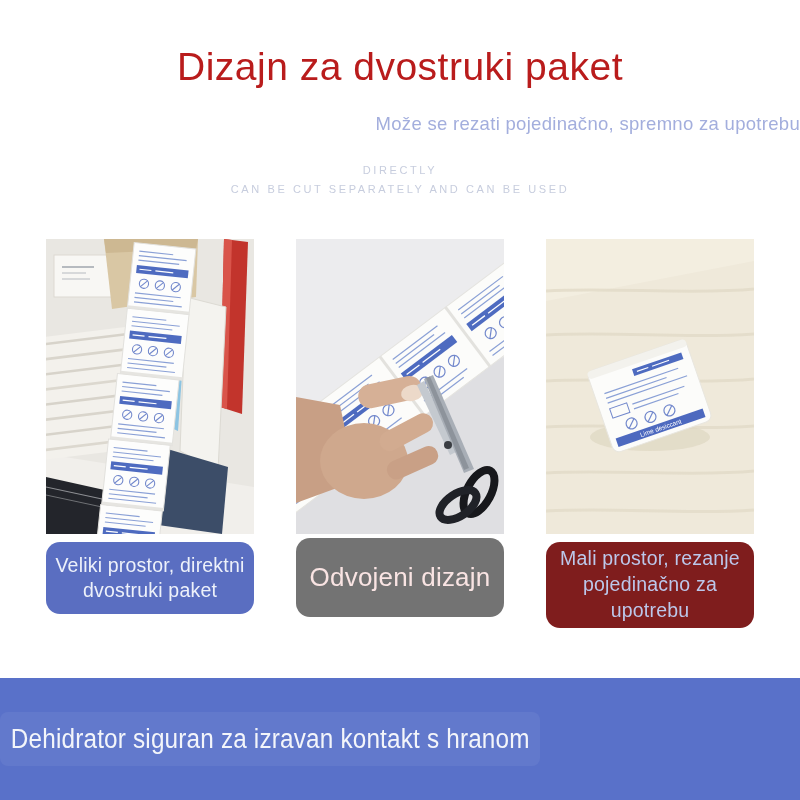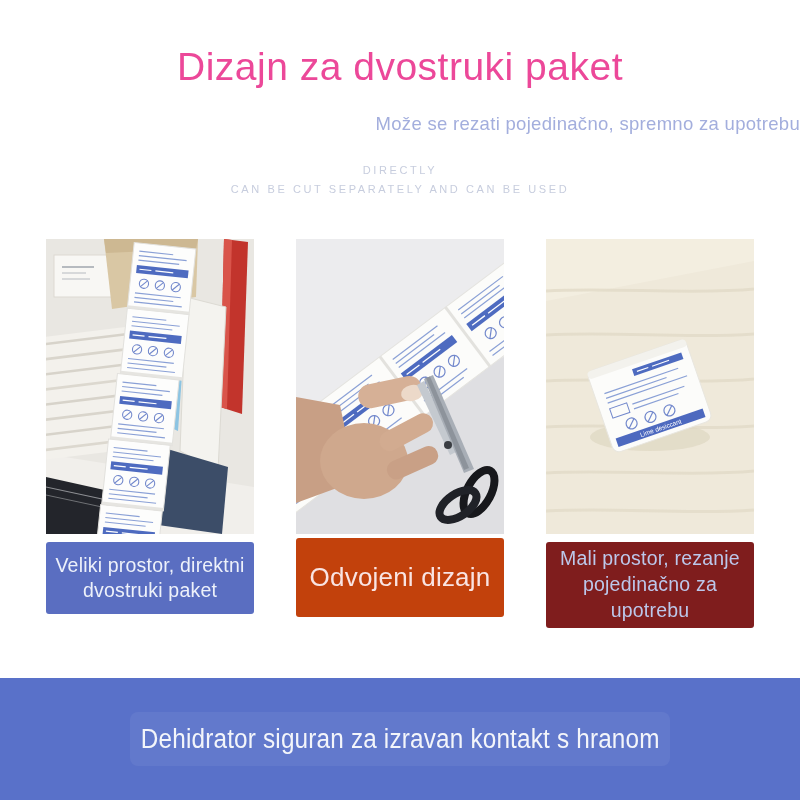--- a/index.html
+++ b/index.html
@@ -24,43 +24,43 @@
   .features{
     display:flex;justify-content:center;gap:42px;margin-top:40px;
   }
   .feature{margin:0;width:208px;display:flex;flex-direction:column;}
   .photo{width:208px;height:295px;overflow:hidden;background:#eee;}
   .photo svg{display:block;width:208px;height:295px;}
   .caption{
     margin-top:8px;min-height:72px;box-sizing:border-box;
     display:flex;align-items:center;justify-content:center;
     text-align:center;font-size:19.5px;line-height:1.32;
-    padding:4px 6px;border-radius:3px;letter-spacing:0.2px;
+    padding:4px 6px;border-radius:14px;letter-spacing:0.2px;
   }
   .feature.middle .caption{min-height:79px;margin-top:4px;font-size:26px;line-height:1.35;}
   .banner{
     position:absolute;left:0;bottom:0;width:800px;height:122px;
-    display:flex;align-items:center;justify-content:center;
+    display:flex;align-items:center;
   }
   .banner-pill{
     width:540px;height:54px;border-radius:8px;
     background:rgba(255,255,255,0.06);
     display:flex;align-items:center;justify-content:center;
   }
   .banner-text{
     font-size:27px;font-weight:500;letter-spacing:0.2px;
     transform:scaleX(0.9);white-space:nowrap;
   }
 </style>
 </head>
 <body style="background: rgb(255, 255, 255);">
 
 <div class="page">
 
-  <h1 class="title" style="color: #ec4899;">Dizajn za dvostruki paket</h1>
+  <h1 class="title" style="color: #b91c1c;">Dizajn za dvostruki paket</h1>
 
   <div class="subtitle" style="color: rgb(163, 174, 221);">Može se rezati pojedinačno, spremno za upotrebu</div>
 
   <div class="tagline" style="color: rgb(199, 205, 222);">
     <div>DIRECTLY</div>
     <div>CAN BE CUT SEPARATELY AND CAN BE USED</div>
   </div>
 
   <div class="features">
 
@@ -181,21 +181,21 @@
           <g>
             <polygon points="121,146 128,142 162,212 154,216" fill="#c4c9cf"></polygon>
             <polygon points="128,140 137,136 178,230 168,234" fill="#a8aeb6"></polygon>
             <polygon points="130,139 134,137.5 173,229 168,231" fill="#8d939b"></polygon>
             <circle cx="152" cy="206" r="4" fill="#3a3d42"></circle>
             <ellipse cx="183" cy="253" rx="12" ry="24" fill="none" stroke="#17181c" stroke-width="8" transform="rotate(28 183 253)"></ellipse>
             <ellipse cx="162" cy="266" rx="11" ry="21" fill="none" stroke="#202228" stroke-width="8" transform="rotate(56 162 266)"></ellipse>
           </g>
         </svg>
       </div>
-      <figcaption class="caption" style="background-color: #c2410c; color: rgb(249, 228, 227); text-align: right;">Odvojeni dizajn</figcaption>
+      <figcaption class="caption" style="background-color: #737373; color: rgb(249, 228, 227); text-align: right;">Odvojeni dizajn</figcaption>
     </figure>
 
     <figure class="feature right">
       <div class="photo">
         <svg viewBox="0 0 208 295">
           <rect width="208" height="295" fill="#efe9da"></rect>
           <polygon points="0,0 208,0 208,22 0,62" fill="#f3eee0"></polygon>
           <g stroke="#e3dcc9" stroke-width="3" fill="none" opacity="0.85">
             <path d="M0,52 C60,48 150,56 208,50"></path>
             <path d="M0,96 C70,92 140,100 208,95"></path>

